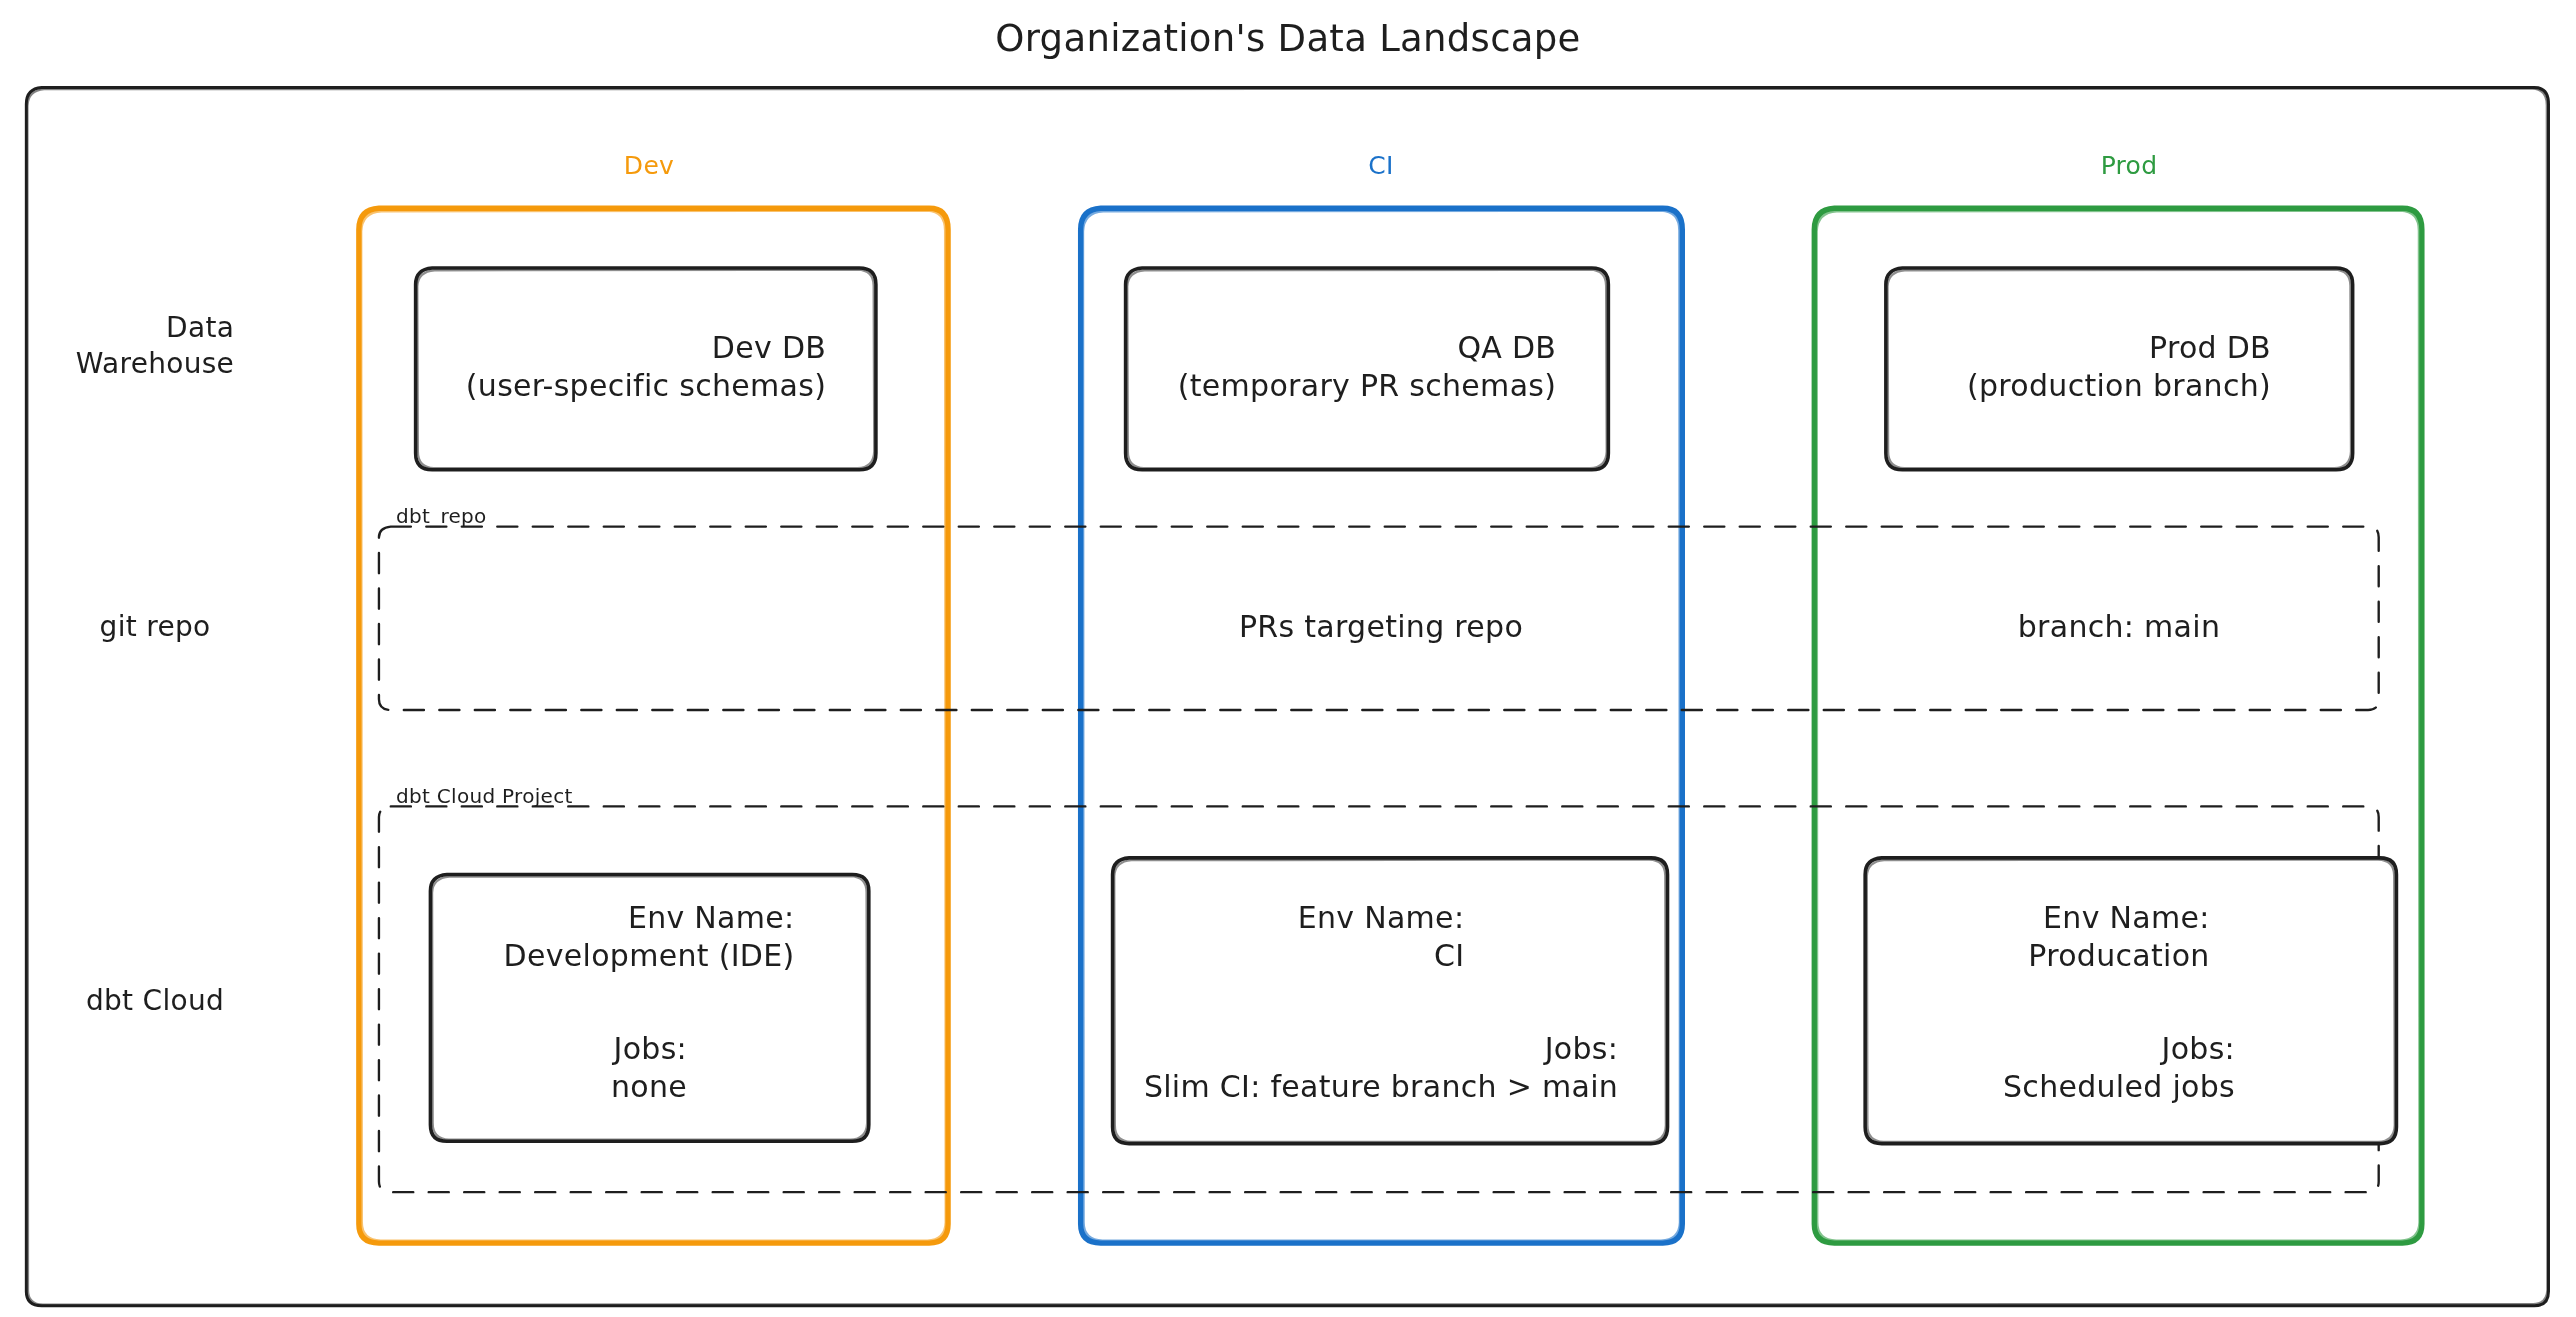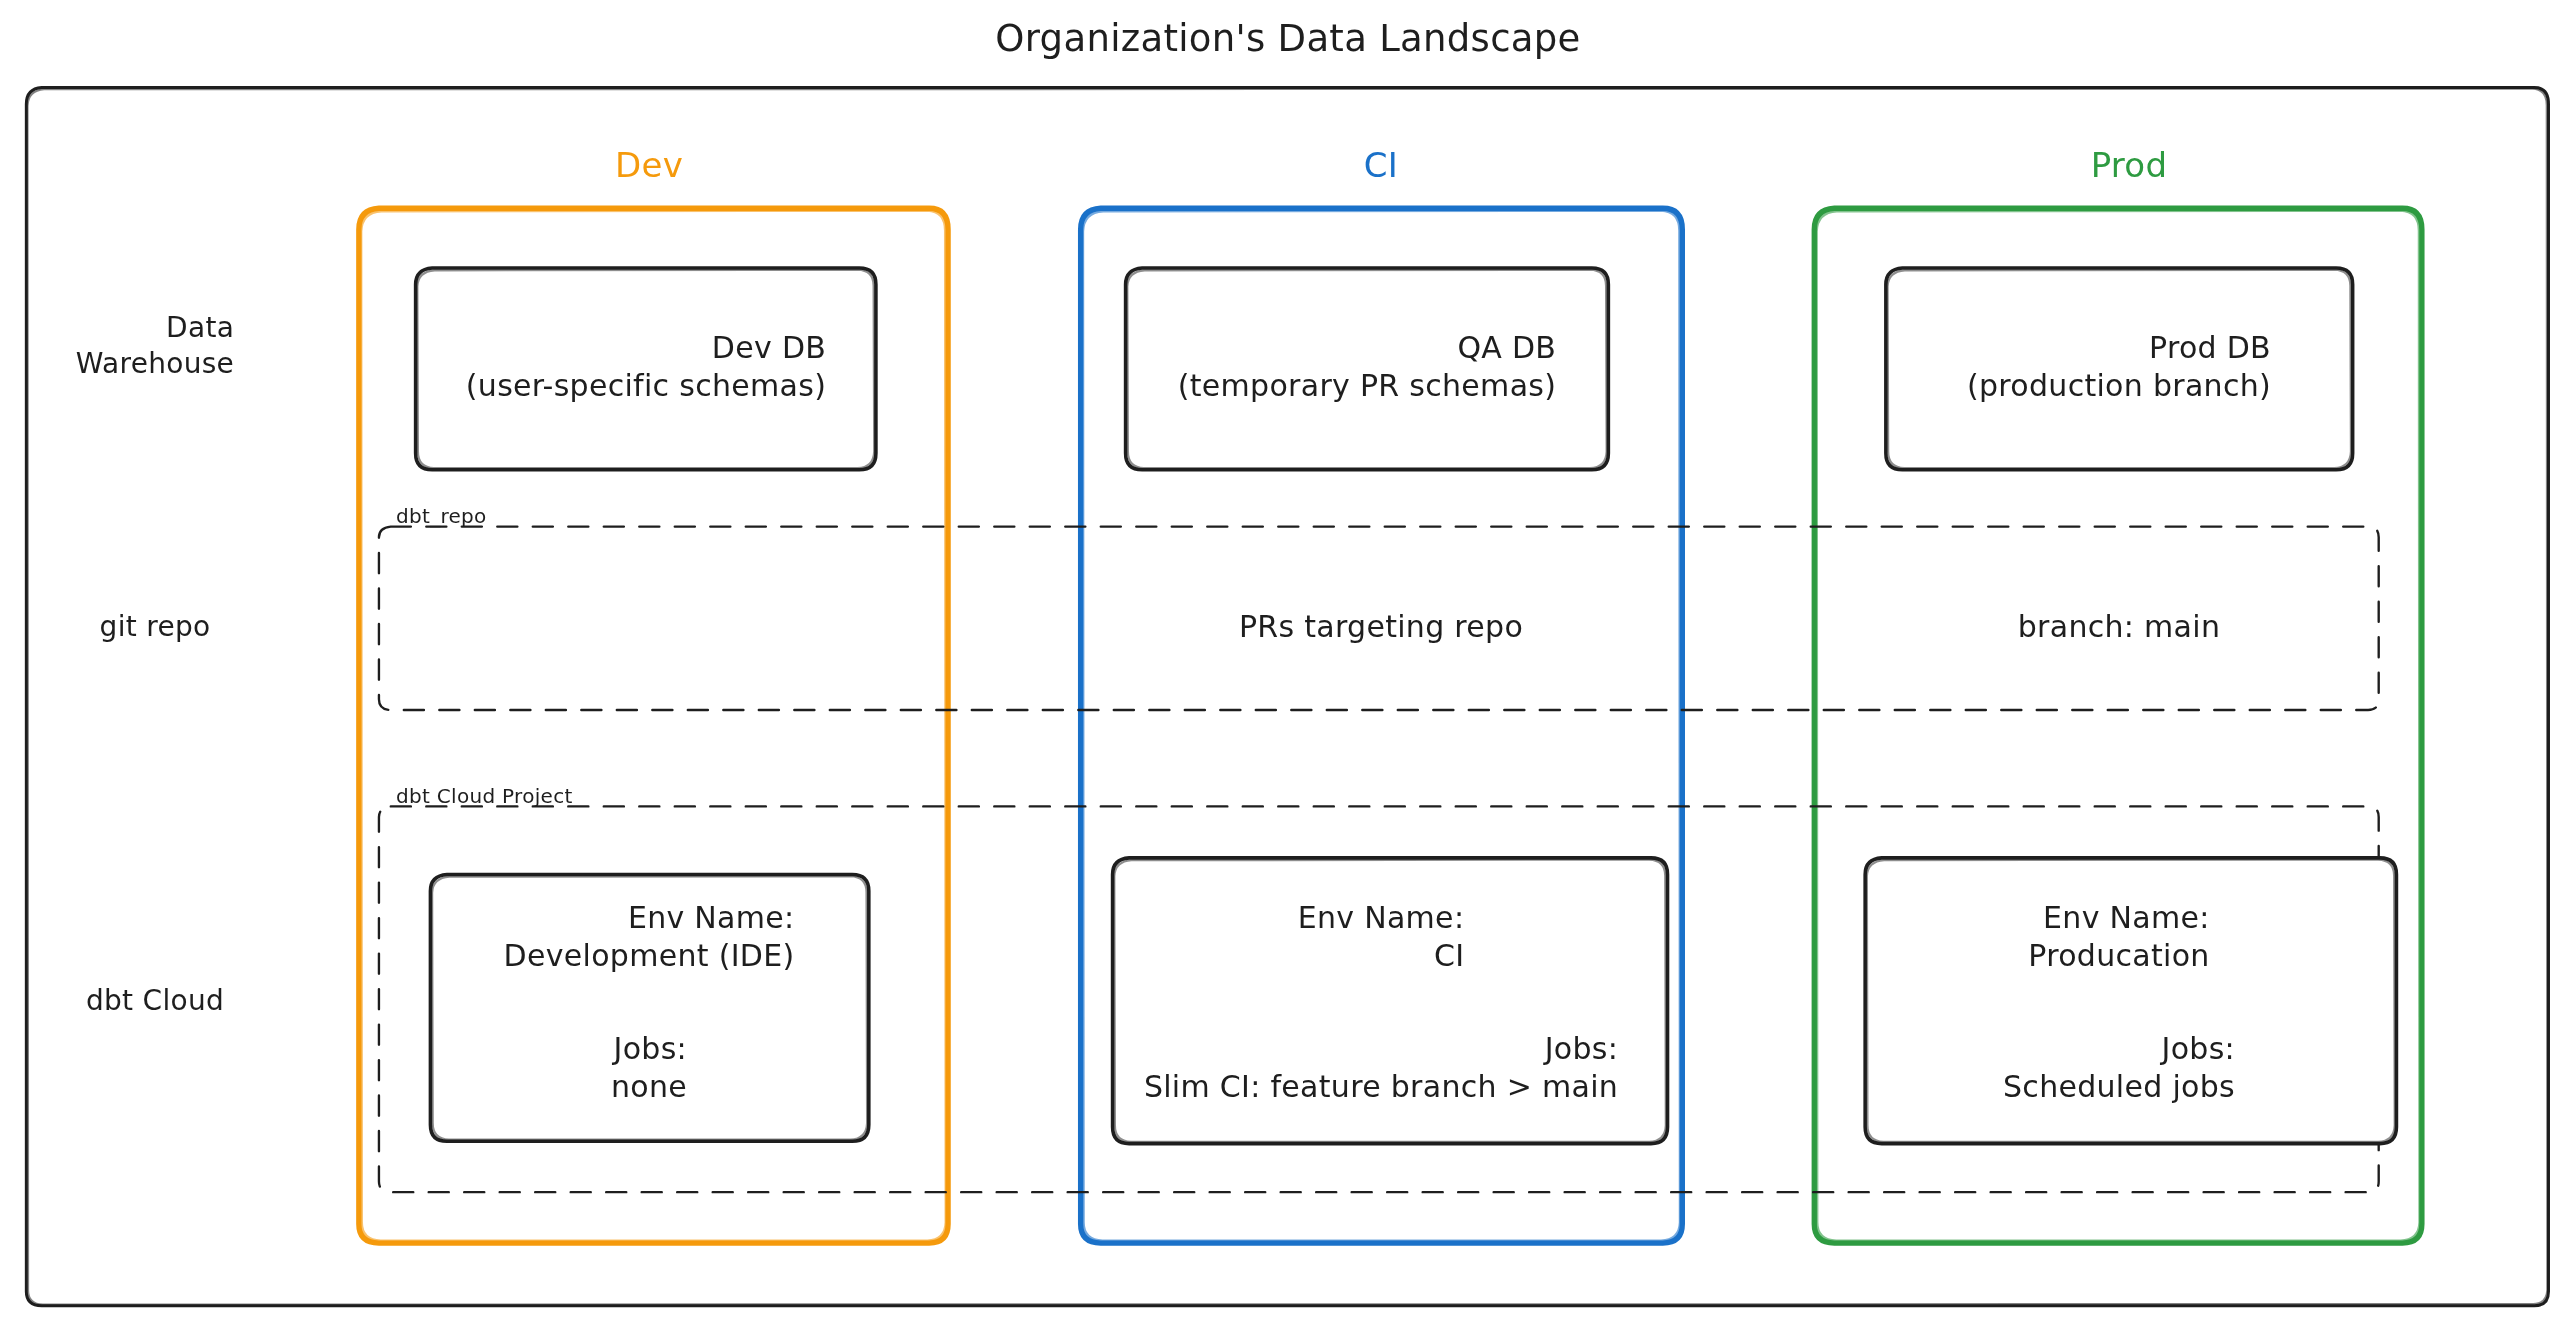--- a/index.html
+++ b/index.html
@@ -33,21 +33,21 @@
     text-align: right;
     white-space: pre;
     line-height: 1.28;
     letter-spacing: 0.3px;
     transform: translate(-50%, -50%);
   }
   .title {
     font-size: 37px;
   }
   .col-head {
-    font-size: 34px;
+    font-size: 25px;
     font-weight: 400;
   }
   .col-head.dev  { color: #f59a0c; }
   .col-head.ci   { color: #1a71c9; }
   .col-head.prod { color: #2e9b41; }
   .row-label {
     font-size: 28px;
   }
   .node-text {
     font-size: 30px;

